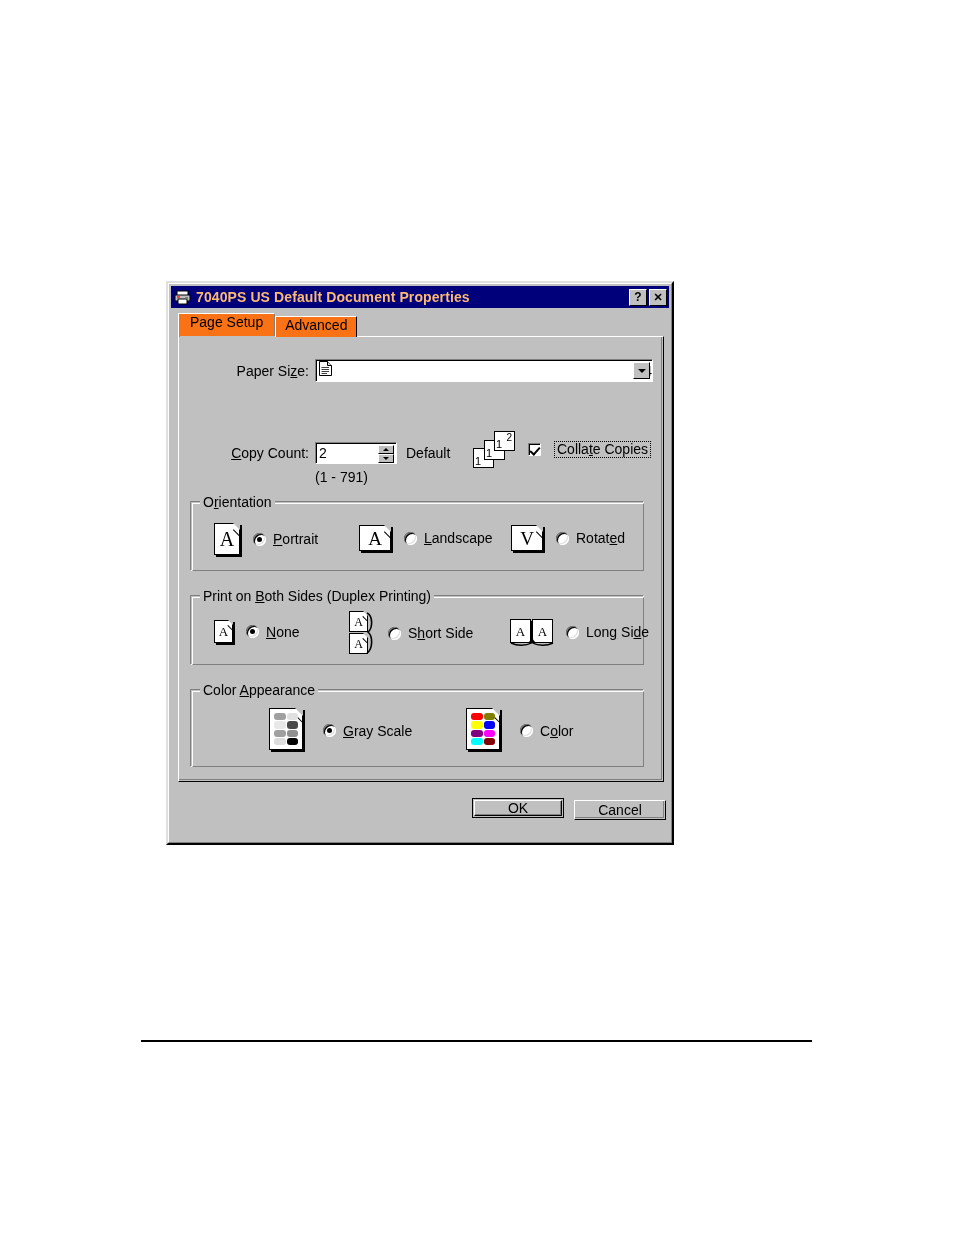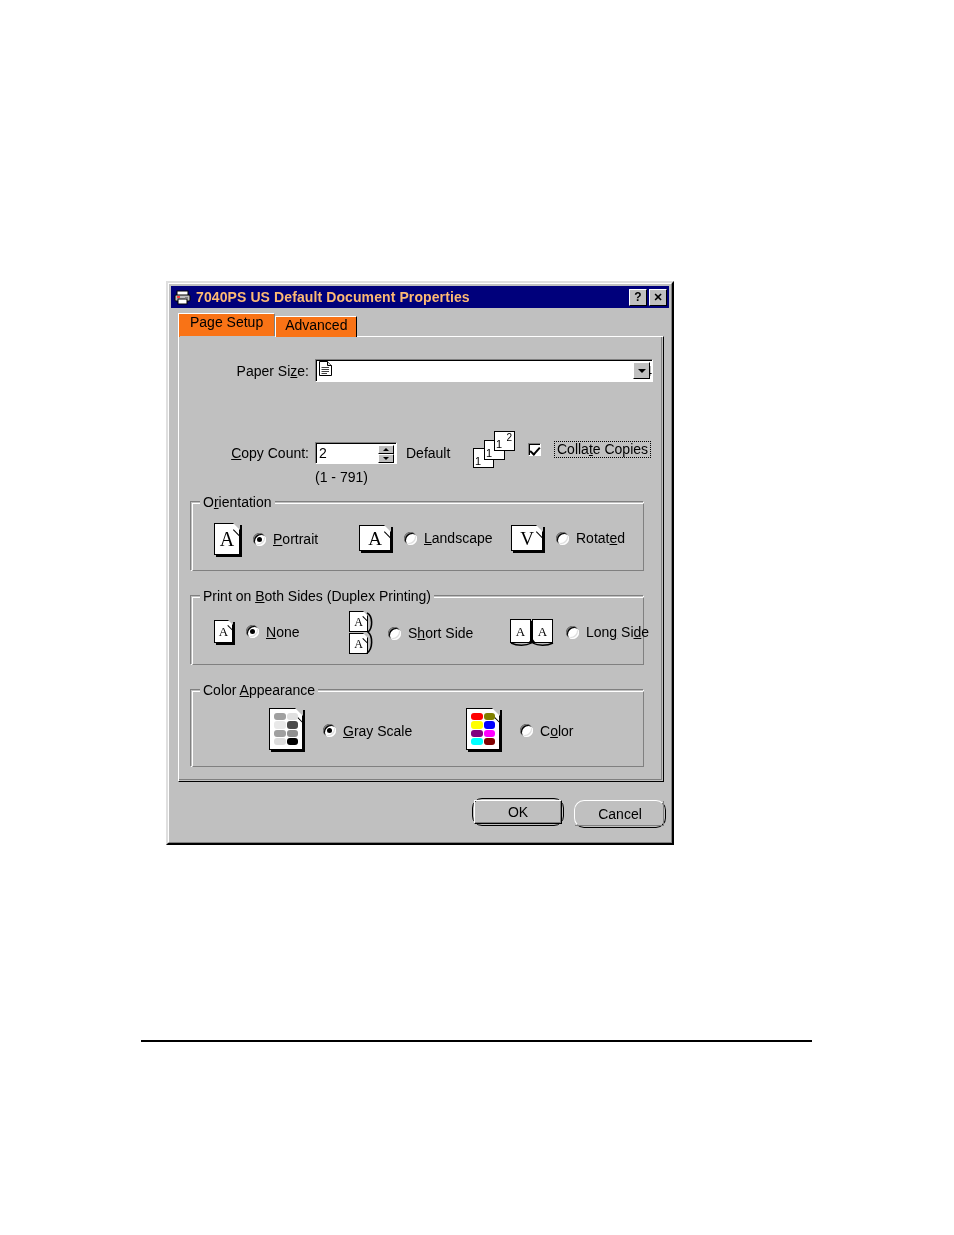--- a/index.html
+++ b/index.html
@@ -322,31 +322,30 @@
     color: #000;
     white-space: nowrap;
     z-index: 2;
   }
   .opt { position: absolute; display: flex; align-items: center; }
   .opt .radio { margin-right: 7px; }
 
   
   .pushbtn {
     position: absolute;
-    height: 28px;
+    height: 20px;
     background: #c0c0c0;
     border-top: 1px solid #ffffff;
     border-left: 1px solid #ffffff;
     border-right: 1px solid #000000;
     border-bottom: 1px solid #000000;
     box-sizing: border-box;
     display: flex; align-items: center; justify-content: center;
     font-size: 14px; color: #000;
     cursor: default;
-    border-radius: 10px;
   }
   .pushbtn .inset {
     position: absolute; left:0; top:0; right:1px; bottom:1px;
     border-right: 1px solid #808080;
     border-bottom: 1px solid #808080;
     box-sizing: border-box; pointer-events: none;
   }
   .pushbtn.default { border: 1px solid #000; }
   .pushbtn.default .face {
     position:absolute; left:1px; top:1px; right:1px; bottom:1px;

